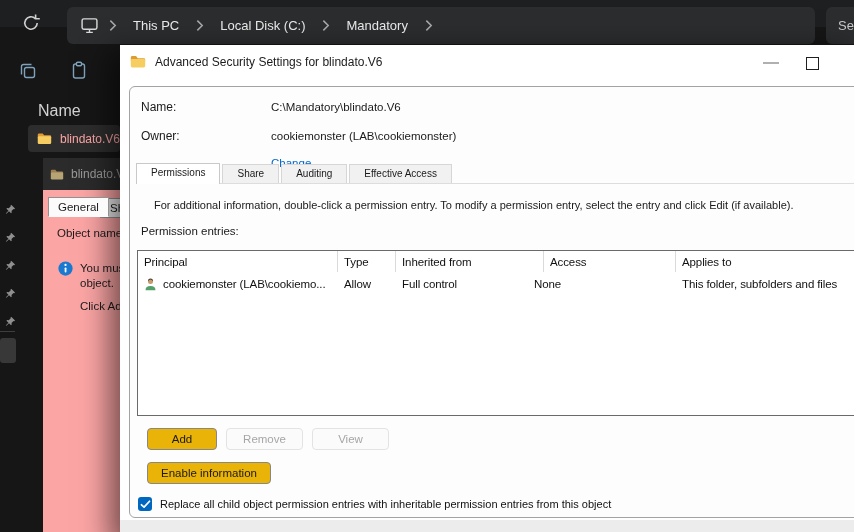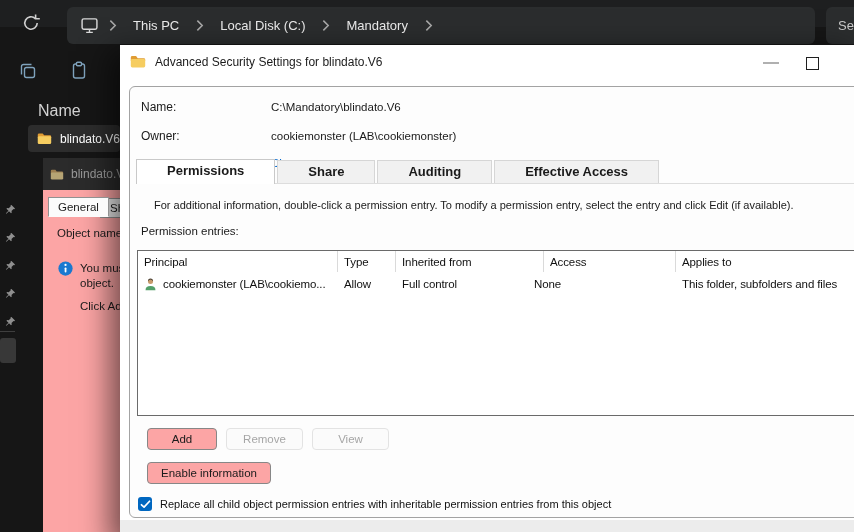--- a/index.html
+++ b/index.html
@@ -20,21 +20,21 @@
                font-size:13px; line-height:37px; padding-left:12px; overflow:hidden; }
 
   
   .cmd-icon { position:absolute; width:20px; height:20px; }
   .copy-pos { left:18px; top:61px; }
   .paste-pos { left:69px; top:60px; }
   .name-header { position:absolute; left:38px; top:102px; color:#d2d2d2; font-size:16px; }
   .file-row { position:absolute; left:28px; top:125px; width:92px; height:27px;
               background:#2d2d2d; border-radius:4px; display:flex; align-items:center;
               gap:8px; padding-left:9px; overflow:hidden; }
-  .file-row .label { color:#ffffff; font-size:12px; white-space:nowrap;text-align:center; }
+  .file-row .label { color:#fca5a5; font-size:12px; white-space:nowrap;text-align:center; }
   .pin { position:absolute; left:4px; width:12px; height:12px; }
   .nav-divider { position:absolute; left:0; top:331px; width:15px; height:1px; background:#3e3e3e; }
   .nav-tile { position:absolute; left:0; top:338px; width:16px; height:25px;
               background:#383838; border-radius:3px; }
 
   
   .folder { display:block; }
   .folder-back { fill:#e09c33; }
   .folder-front { fill:var(--folder, #f6cd60); }
   .dim { filter:saturate(.55) brightness(.8); }
@@ -63,39 +63,39 @@
   .dlg-bottomstrip { position:absolute; left:0; right:0; bottom:0; height:22px; background:#ececec; }
   .panel { position:absolute; left:9px; right:-4px; top:41px; height:432px;
            background:#fdfdfd; border:1px solid #a3a3a3; border-radius:6px; }
 
   .fld-label { position:absolute; font-size:12px; color:#1a1a1a; }
   .fld-value { position:absolute; font-size:11.5px; color:#1a1a1a; white-space:nowrap; }
   .link { font-size:11.5px; cursor:pointer; color:#0066cc; }
 
   .tabstrip { position:absolute; left:6px; right:0; top:74px; height:23px;
               display:flex; align-items:flex-end; gap:2px; border-bottom:1px solid #ddd; }
-  .tab { font-size:13px; color:#1a1a1a; padding:3px 30px 4px; background:#f1f1f1;
-         border:1px solid #d6d6d6; border-bottom:none; white-space:nowrap;font-weight:bold; }
+  .tab { font-size:10px; color:#1a1a1a; padding:3px 14px 4px; background:#f1f1f1;
+         border:1px solid #d6d6d6; border-bottom:none; white-space:nowrap; }
   .tab.active { background:#ffffff; border-color:#c9c9c9; margin-bottom:-1px; padding-bottom:6px; }
 
   .info-line { position:absolute; left:11px; top:112px; font-size:11px; color:#1a1a1a; white-space:nowrap;padding-left:13px; }
   .entries-label { position:absolute; left:11px; top:138px; font-size:11.5px; color:#1a1a1a; }
 
   .ptable { position:absolute; left:7px; right:-2px; top:163px; height:166px;
             border:1px solid #6a6a6a; background:#fff; font-size:11.5px; letter-spacing:-.1px; color:#111; }
   .thead { display:flex; height:21px; align-items:center; }
   .th { padding-left:6px; white-space:nowrap; overflow:hidden; height:100%;
         display:flex; align-items:center; border-right:1px solid #dadada; }
   .th:last-child { border-right:none; }
   .trow { display:flex; height:24px; align-items:center; }
   .td { padding-left:6px; white-space:nowrap; overflow:hidden; }
   .c1 { width:200px; } .c2 { width:58px; } .c3 { width:132px; } .c4 { width:148px; } .c5 { flex:1; }
   .td.c1 { display:flex; align-items:center; gap:5px; padding-left:5px; }
 
-  .btn { position:absolute; height:22px; border-radius:4px; background:#fca5a5;
+  .btn { position:absolute; height:22px; border-radius:4px; background:#eab308;
          border:1px solid #878787; font-size:11.5px; color:#1b1b1b;
          display:flex; align-items:center; justify-content:center; cursor:pointer; white-space:nowrap; }
   .btn.disabled { border-color:#e3e3e3; color:#a6a6a6; background:#fbfbfb; cursor:default; }
 
   .chk-row { position:absolute; left:8px; top:410px; display:flex; align-items:center; gap:8px; }
   .chk { width:14px; height:14px; border-radius:3px; border:1px solid #8a8a8a; background:#fff;
          display:flex; align-items:center; justify-content:center; flex:0 0 auto; cursor:pointer; }
   .chk.checked { border-color:transparent; }
   .chk svg { display:none; }
   .chk.checked svg { display:block; }

